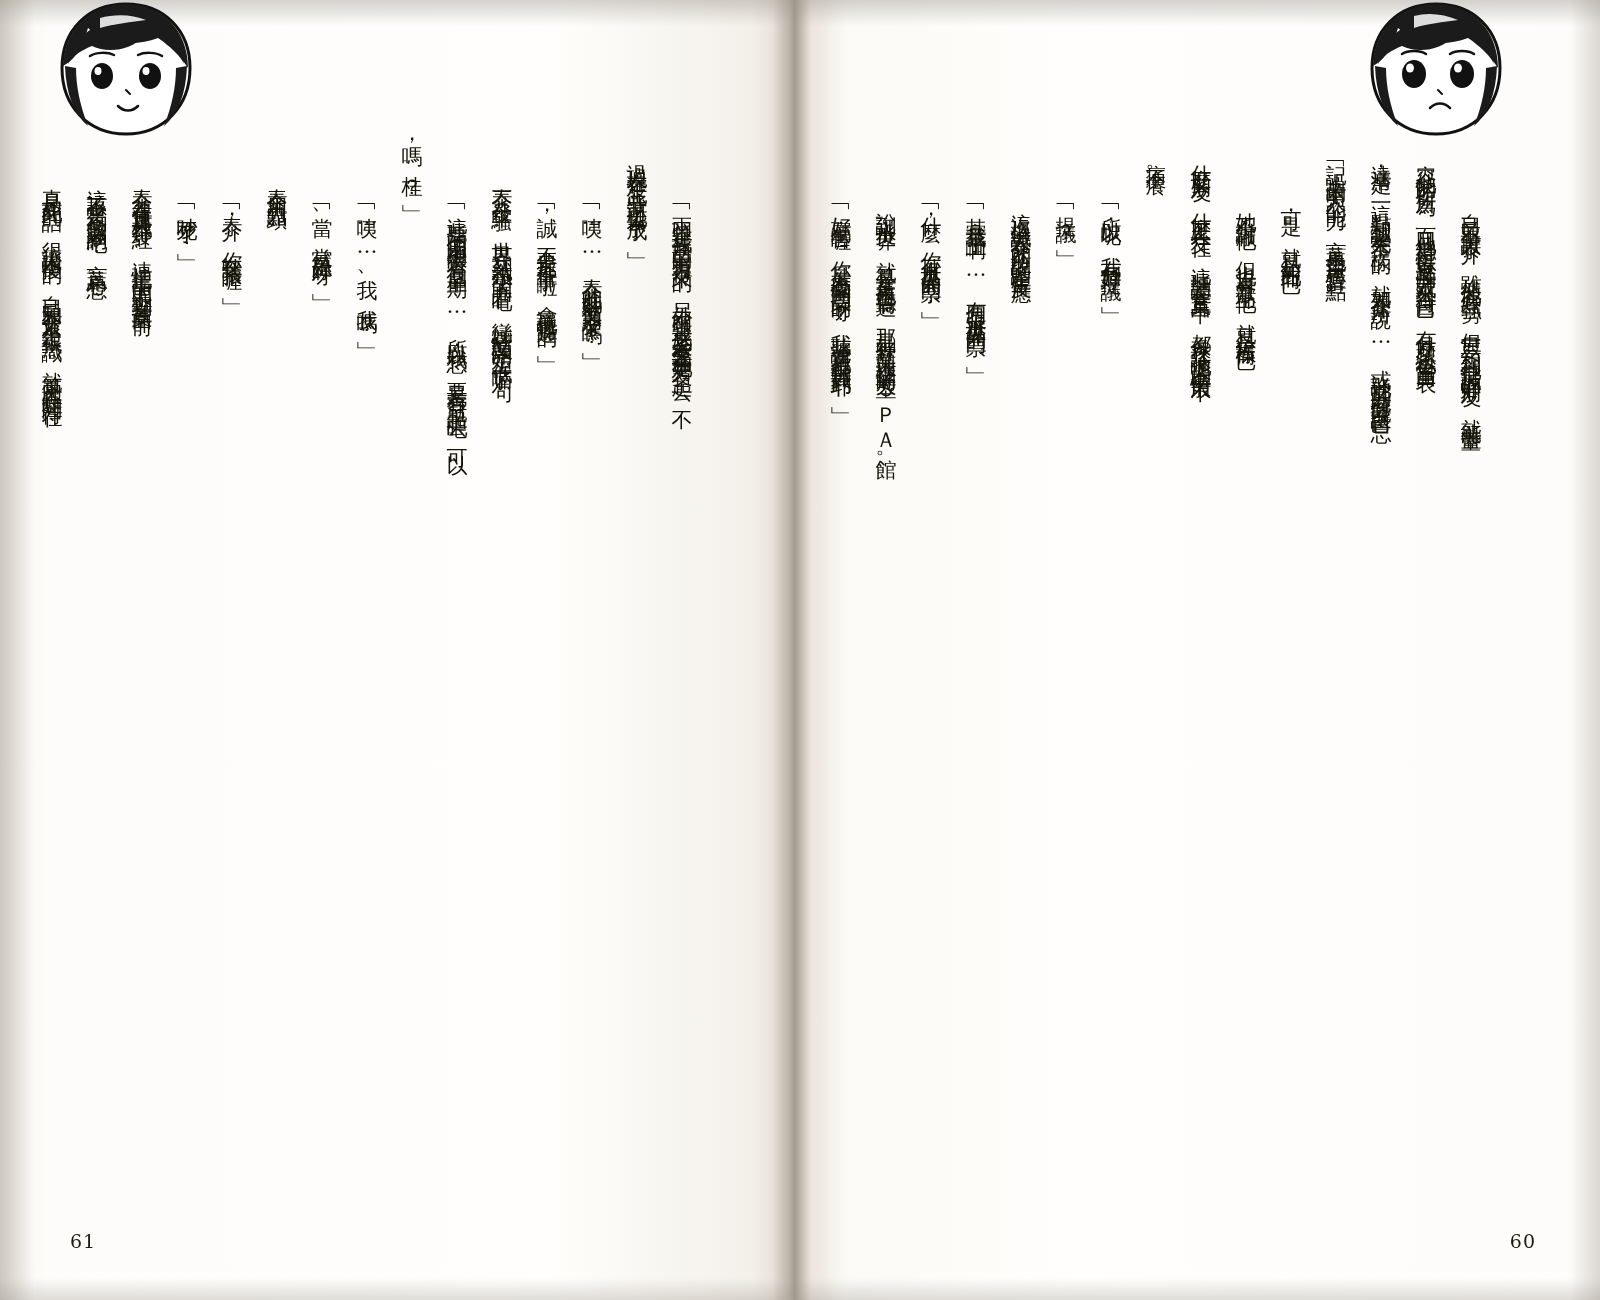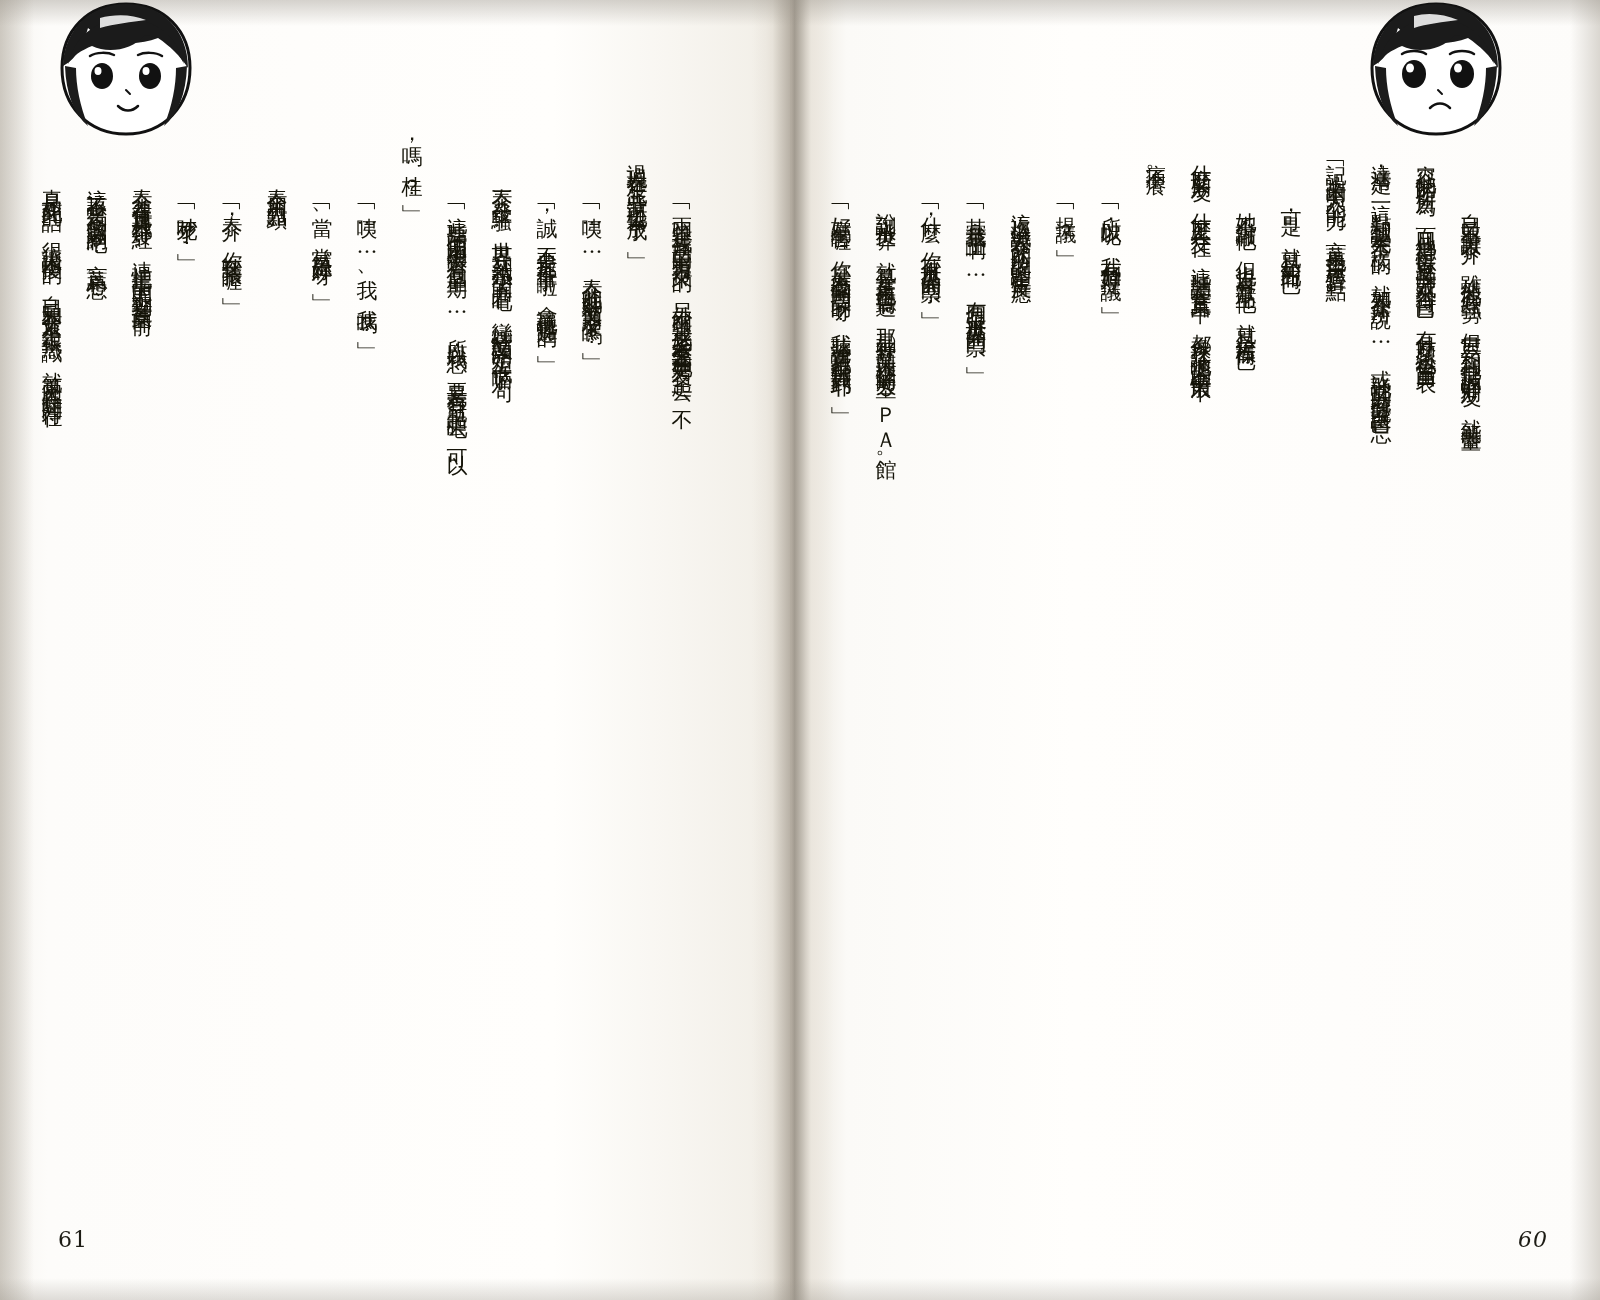--- a/index.html
+++ b/index.html
@@ -86,27 +86,28 @@
     font-size: 21px;
     letter-spacing: 4.6px;
     color: #151409;
     font-family: "DejaVu Serif", serif;
     font-weight: 500;
   }
 
   .page-number {
     position: absolute;
     bottom: 48px;
-    font-size: 22px;
+    font-size: 19px;
     color: #1c1b14;
     font-family: "DejaVu Serif", serif;
     letter-spacing: 1px;
+    margin-left: 12px;
   }
   .page-number.left { left: 58px; }
-  .page-number.right { right: 52px; font-style: italic; }
+  .page-number.right { right: 64px; }
 </style>
 </head>
 <body>
 
 <div class="spread">
 
   <div class="page left"></div>
   <div class="page right"></div>
   <div class="gutter"></div>
   <div class="edge-shadow-left"></div>

